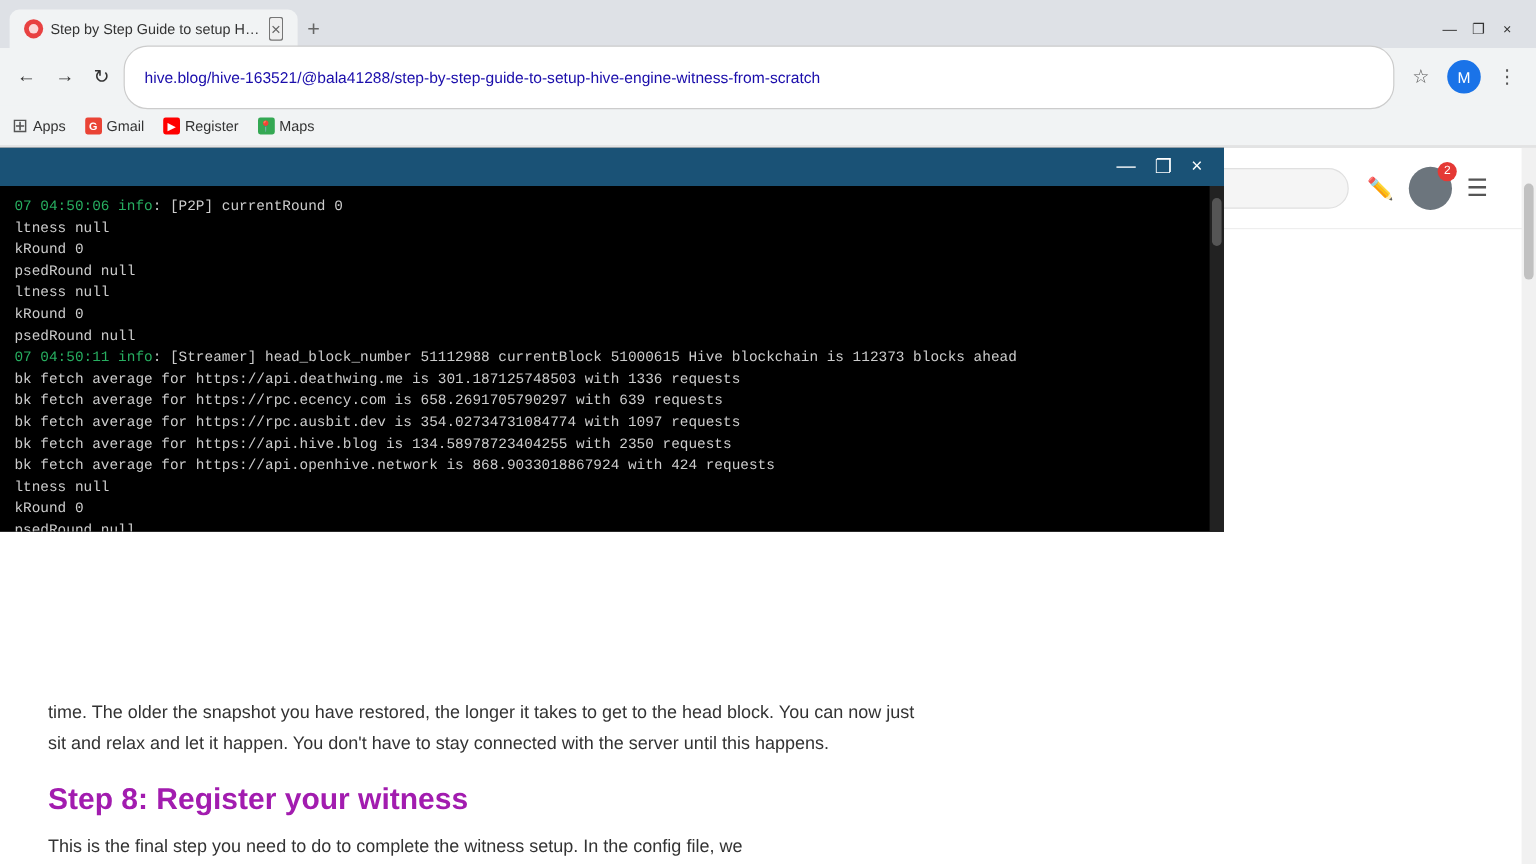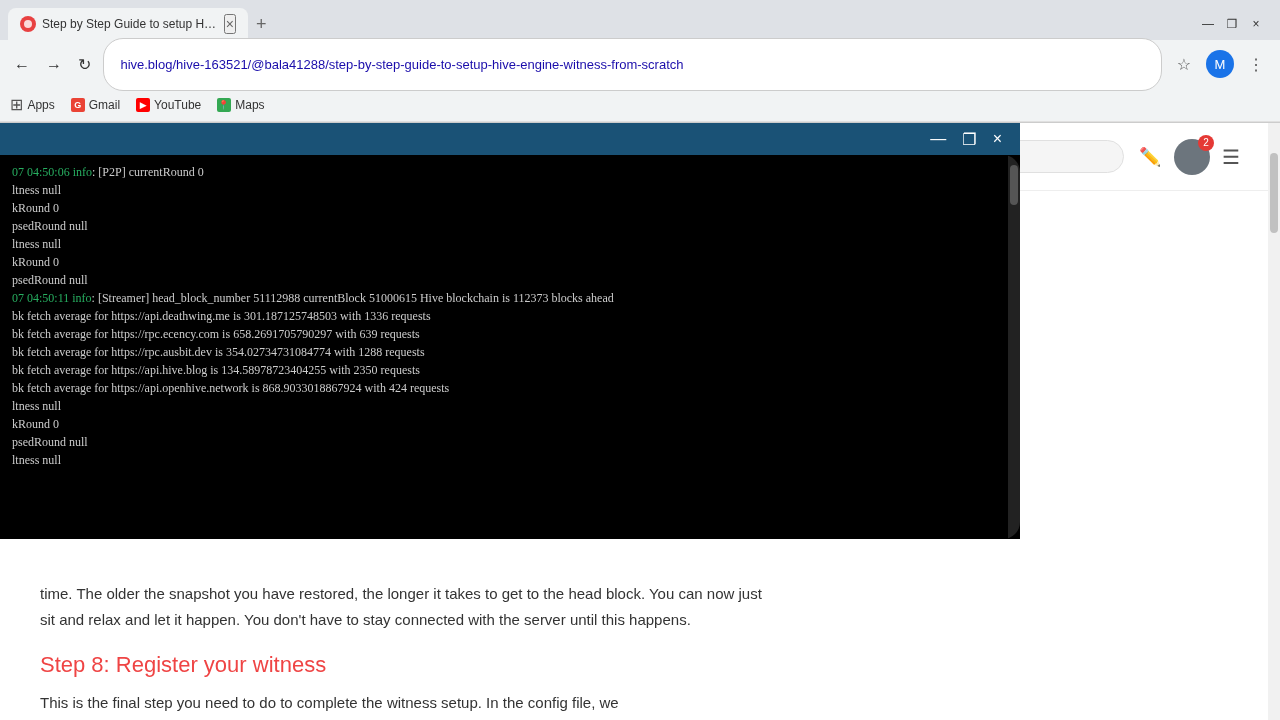--- a/index.html
+++ b/index.html
@@ -46,27 +46,27 @@
     .avatar { width: 36px; height: 36px; background: #6c757d; border-radius: 50%; cursor: pointer; position: relative; }
     .notification-badge { position: absolute; top: -4px; right: -4px; background: #e53935; color: white; border-radius: 50%; width: 16px; height: 16px; font-size: 10px; display: flex; align-items: center; justify-content: center; }
     .menu-icon { font-size: 20px; color: #555; cursor: pointer; }
 
     
     .terminal-overlay { position: absolute; top: 0; left: 0; width: 1020px; background: #000; z-index: 100; }
     .terminal-titlebar { display: flex; align-items: center; justify-content: space-between; background: #1a5276; padding: 6px 12px; height: 32px; }
     .terminal-title { color: #fff; font-size: 12px; }
     .terminal-controls { display: flex; gap: 4px; }
     .term-btn { background: none; border: none; color: #fff; cursor: pointer; font-size: 16px; padding: 2px 6px; }
-    .terminal-body { background: #000; color: #ccc; font-family: Liberation Serif, serif; font-size: 12px; padding: 8px 12px; height: 384px; overflow: hidden; line-height: 1.5; position: relative; border-radius: 17px; }
+    .terminal-body { background: #000; color: #ccc; font-family: Liberation Mono, monospace; font-size: 12px; padding: 8px 12px; height: 288px; overflow: hidden; line-height: 1.5; position: relative; }
     .terminal-body .info { color: #27ae60; }
     .line { white-space: pre; display: block; }
     .scrollbar-right { position: absolute; right: 0; top: 0; bottom: 0; width: 12px; background: #222; }
     .scrollbar-thumb { width: 8px; margin: 2px; background: #555; border-radius: 4px; height: 40px; margin-top: 10px; }
     .article-text { font-size: 15px; line-height: 1.7; color: #333; max-width: 740px; margin-bottom: 20px; margin-top: 40px; }
-    .article-heading { font-size: 22px; font-weight: 400; color: #ef4444; margin-bottom: 12px; margin-top: 10px; }
+    .article-heading { font-size: 25px; font-weight: 700; color: #a21caf; margin-bottom: 12px; margin-top: 10px; }
     .article-para { font-size: 15px; line-height: 1.7; color: #333; max-width: 740px; }
   </style>
 </head>
 <body>
 
 <div class="browser-chrome">
 
   <div class="tab-bar">
     <div class="tab">
       <div class="tab-favicon">
@@ -105,21 +105,21 @@
     <div class="bookmark-item">
       <div class="bookmark-favicon gmail-favicon" style="width:14px;height:14px;display:flex;align-items:center;justify-content:center;border-radius:2px;">
         <span style="color:white;font-size:9px;font-weight:bold;">G</span>
       </div>
       <span>Gmail</span>
     </div>
     <div class="bookmark-item">
       <div class="bookmark-favicon youtube-favicon" style="width:14px;height:14px;display:flex;align-items:center;justify-content:center;border-radius:2px;">
         <span style="color:white;font-size:9px;">▶</span>
       </div>
-      <span>YouTube</span>
+      <span>Register</span>
     </div>
     <div class="bookmark-item">
       <div class="bookmark-favicon maps-favicon" style="width:14px;height:14px;display:flex;align-items:center;justify-content:center;border-radius:2px;">
         <span style="color:white;font-size:9px;">📍</span>
       </div>
       <span>Maps</span>
     </div>
   </div>
 </div>
 
@@ -173,21 +173,21 @@
       <span class="line"><span class="info">07 04:50:06 info</span>: [P2P] currentRound 0</span>
       <span class="line">ltness null</span>
       <span class="line">kRound 0</span>
       <span class="line">psedRound null</span>
       <span class="line">ltness null</span>
       <span class="line">kRound 0</span>
       <span class="line">psedRound null</span>
       <span class="line"><span class="info">07 04:50:11 info</span>: [Streamer] head_block_number 51112988 currentBlock 51000615 Hive blockchain is 112373 blocks ahead</span>
       <span class="line">bk fetch average for https://api.deathwing.me is 301.187125748503 with 1336 requests</span>
       <span class="line">bk fetch average for https://rpc.ecency.com is 658.2691705790297 with 639 requests</span>
-      <span class="line">bk fetch average for https://rpc.ausbit.dev is 354.02734731084774 with 1288 requests</span>
+      <span class="line">bk fetch average for https://rpc.ausbit.dev is 354.02734731084774 with 1097 requests</span>
       <span class="line">bk fetch average for https://api.hive.blog is 134.58978723404255 with 2350 requests</span>
       <span class="line">bk fetch average for https://api.openhive.network is 868.9033018867924 with 424 requests</span>
       <span class="line">ltness null</span>
       <span class="line">kRound 0</span>
       <span class="line">psedRound null</span>
       <span class="line">ltness null</span>
 
       <div class="scrollbar-right">
         <div class="scrollbar-thumb"></div>
       </div>

